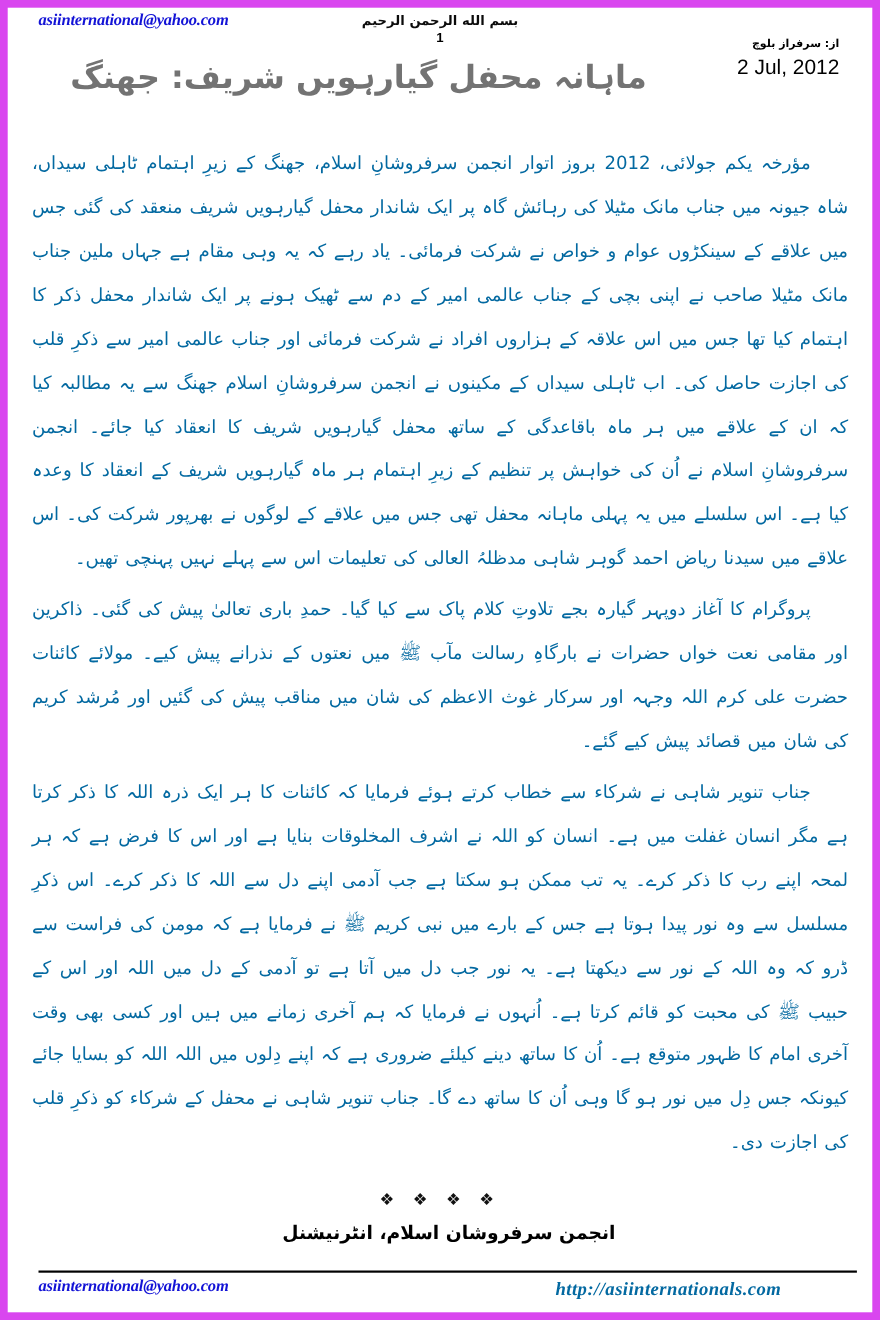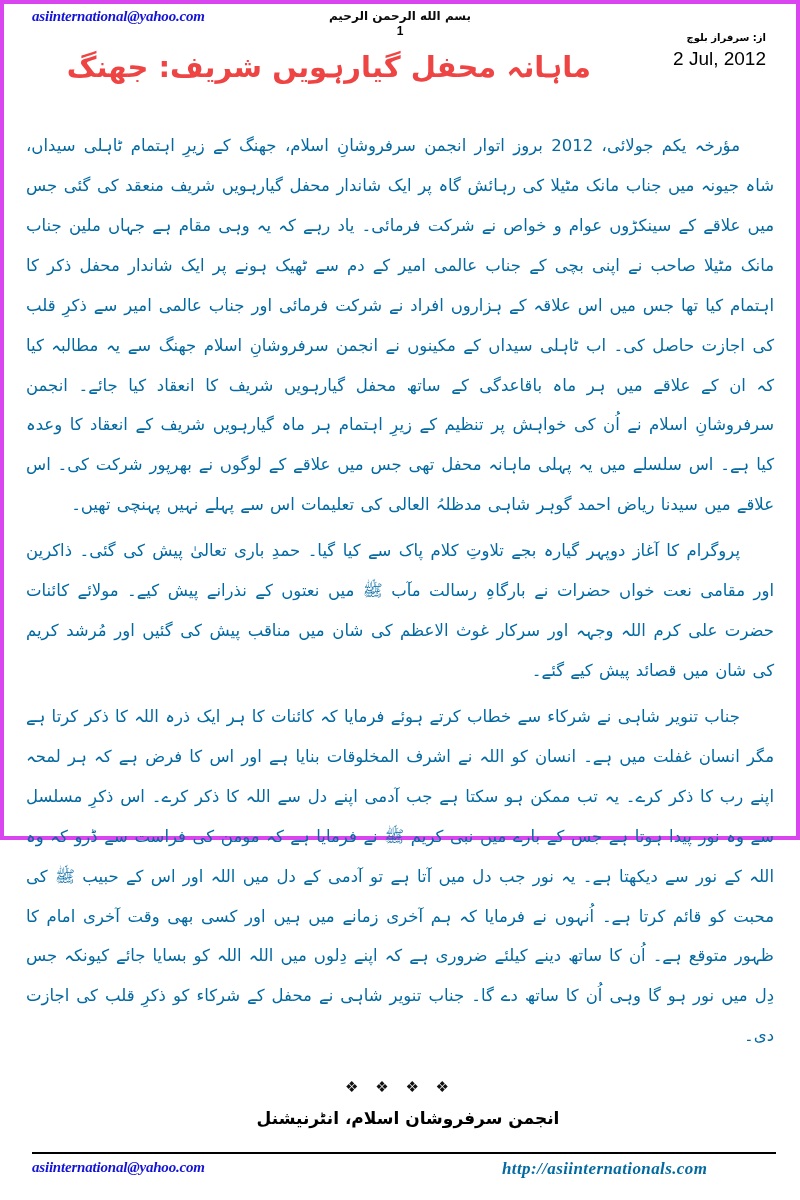--- a/index.html
+++ b/index.html
@@ -14,24 +14,24 @@
     position: relative;
     overflow: hidden;
     font-family: "Liberation Serif", "DejaVu Serif", serif;
     color: #000000;
   }
 
   .page {
     position: absolute;
     inset: 0;
     width: 800px;
-    height: 840px;
+    height: 1200px;
     background: #ffffff;
     box-sizing: border-box;
-    border: 4px solid #d946ef;
+    border: 7px solid #d946ef;
   }
 
   
   .header-band {
     position: relative;
     height: 118px;
   }
 
   .hdr-email {
     position: absolute;
@@ -98,21 +98,21 @@
 
   .hdr-title {
     position: absolute;
     right: 205px;
     top: 46px;
     direction: rtl;
     font-family: "DejaVu Sans", sans-serif;
     font-size: 29px;
     font-weight: bold;
     letter-spacing: 0.5px;
-    color: #ef4444;
+    color: #737373;
     white-space: nowrap;
   }
 
   
   .article {
     position: absolute;
     left: 22px;
     right: 22px;
     top: 122px;
     direction: rtl;

